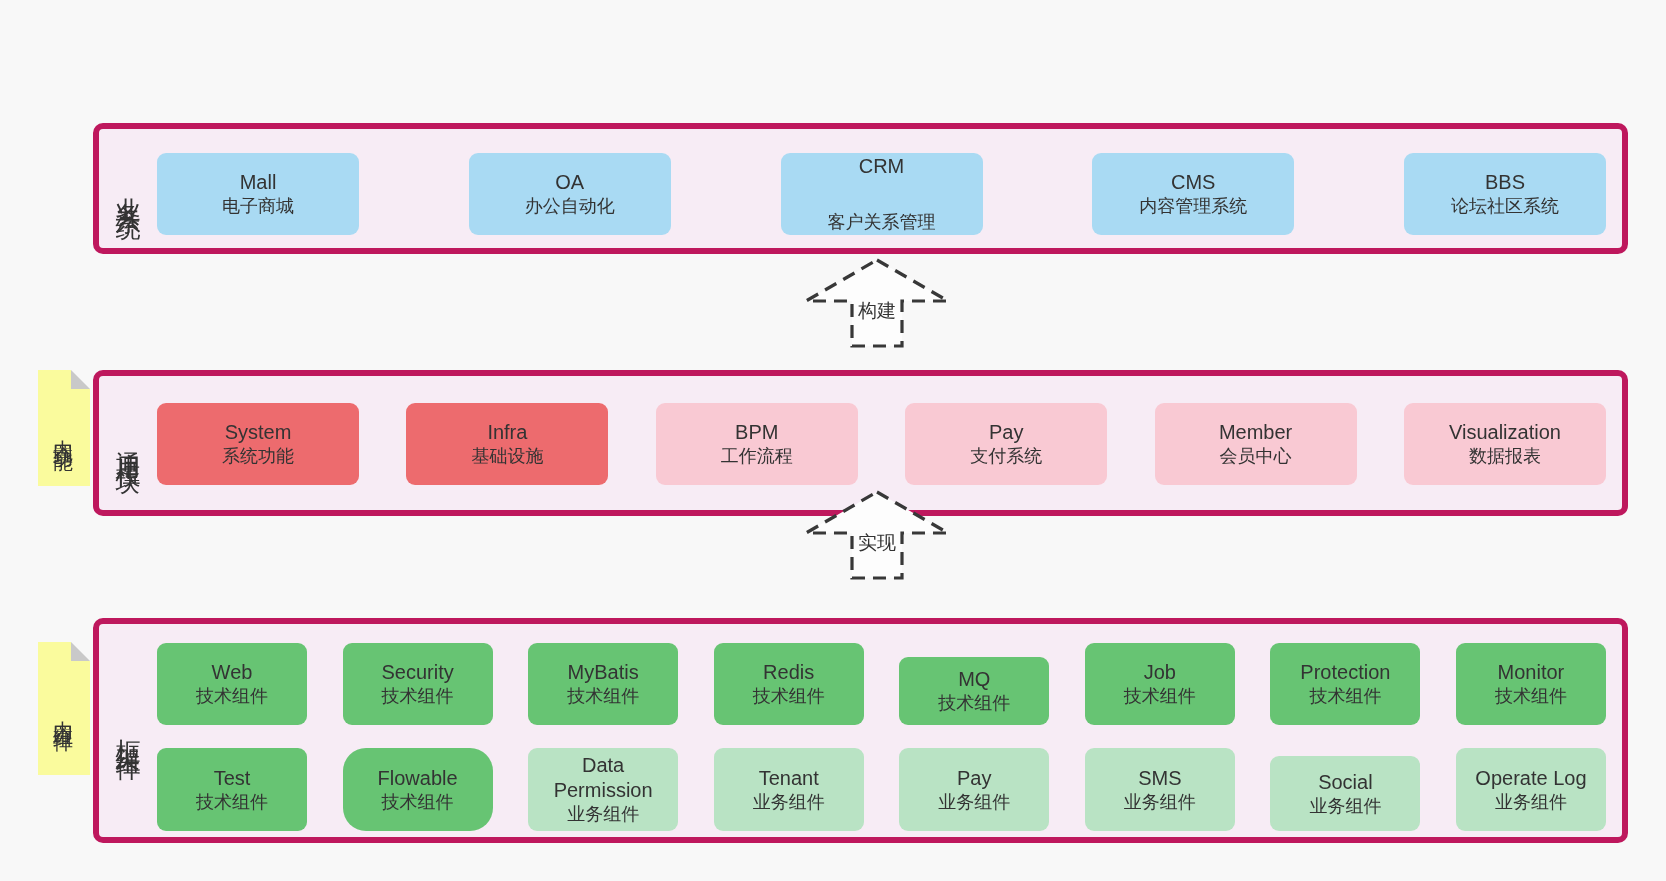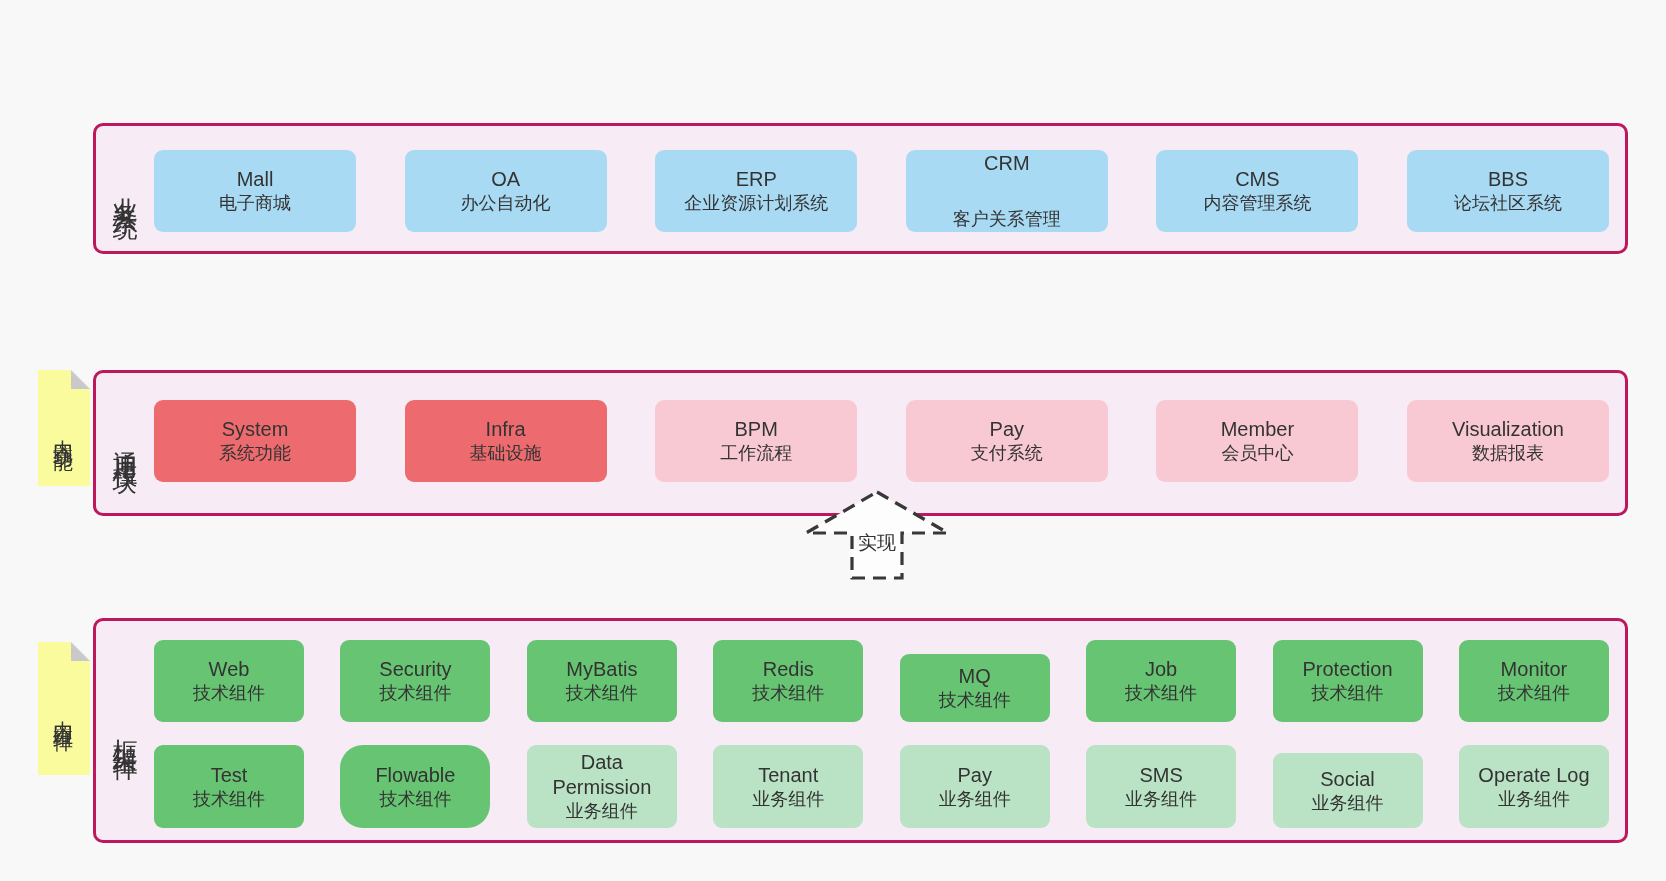--- a/index.html
+++ b/index.html
@@ -7,21 +7,21 @@
     width:1666px;height:881px;position:relative;overflow:hidden;
     background:#f8f8f8;
     font-family:"Liberation Sans","DejaVu Sans",sans-serif;
     color:#333;
   }
   .canvas{position:absolute;inset:0;}
 
   
   .bar{
     position:absolute;left:93px;width:1535px;box-sizing:border-box;
-    background:#f7ecf5;border:3px solid #be185d;border-radius:10px;
+    background:#f7ecf5;border:6px solid #be185d;border-radius:10px;
   }
   .bar1{top:123px;height:131px;}
   .bar2{top:370px;height:146px;}
   .bar3{top:618px;height:225px;}
 
   .bar-label{
     position:absolute;left:7px;top:0;bottom:0;width:46px;
     display:flex;align-items:center;justify-content:center;
     writing-mode:vertical-lr;text-orientation:upright;
     font-size:25px;letter-spacing:6px;color:#333;
@@ -79,39 +79,41 @@
     <div class="bar-label">业务系统</div>
     <div class="row cols6">
         <div class="box" style="background: rgb(169, 218, 243);">
           <div class="box-title">Mall</div>
           <div class="box-sub">电子商城</div>
         </div>
         <div class="box" style="background: rgb(169, 218, 243);">
           <div class="box-title">OA</div>
           <div class="box-sub">办公自动化</div>
         </div>
-        <div class="box" style="background: rgb(169, 218, 243);">
-          <div class="box-title">ERP</div>
-          <div class="box-sub">企业资源计划系统</div>
-        </div>
         <div class="box" style="background: rgb(169, 218, 243); gap: 32px;">
           <div class="box-title">CRM</div>
           <div class="box-sub">客户关系管理</div>
         </div>
         <div class="box" style="background: rgb(169, 218, 243);">
           <div class="box-title">CMS</div>
           <div class="box-sub">内容管理系统</div>
         </div>
         <div class="box" style="background: rgb(169, 218, 243);">
           <div class="box-title">BBS</div>
           <div class="box-sub">论坛社区系统</div>
         </div>
       </div>
   </div>
 
+  <div class="arrow arrow1">
+    <svg viewBox="0 0 150 94" width="150" height="94">
+      <polygon points="75,4 146,45 100,45 100,90 50,90 50,45 4,45" fill="#fdfdfd" stroke="#383838" stroke-width="3.2" stroke-dasharray="13 8" stroke-linejoin="miter"></polygon>
+    </svg>
+    <span class="arrow-label">构建</span>
+  </div>
 
   <div class="bar bar2">
     <div class="bar-label">通用模块</div>
     <div class="row cols6">
         <div class="box" style="background: rgb(237, 107, 110);">
           <div class="box-title">System</div>
           <div class="box-sub">系统功能</div>
         </div>
         <div class="box" style="background: rgb(237, 107, 110);">
           <div class="box-title">Infra</div>

